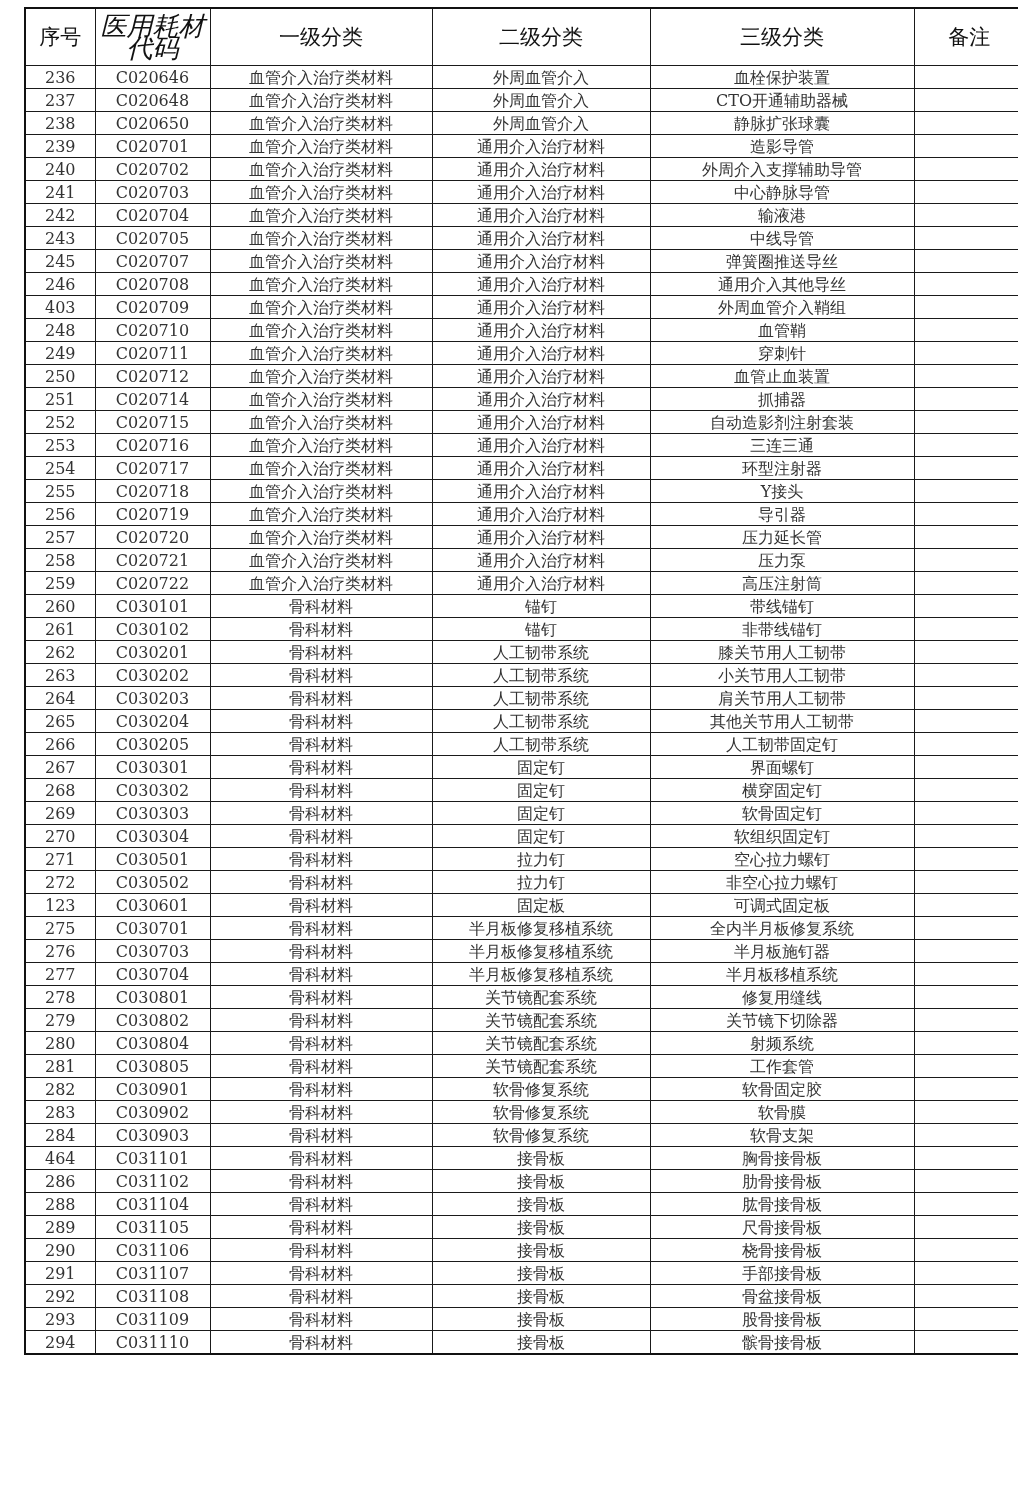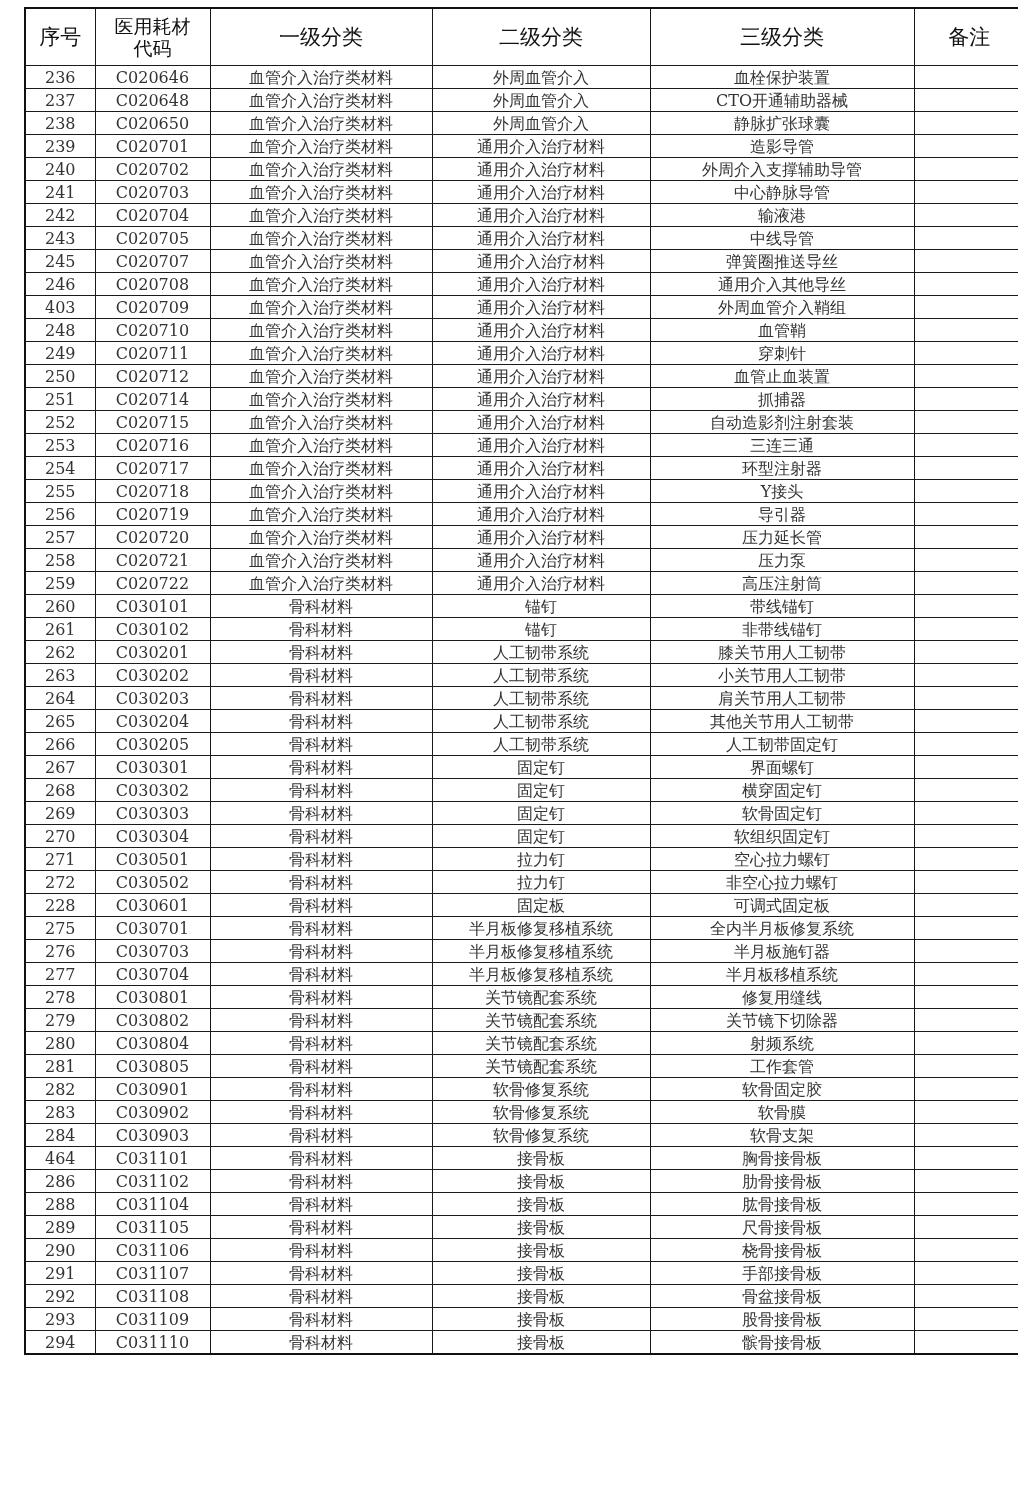--- a/index.html
+++ b/index.html
@@ -13,21 +13,21 @@
     border:1.5px solid #1a1a1a;
     text-align:center; vertical-align:bottom;
     padding:0; overflow:hidden; white-space:nowrap;
   }
   table.sheet th {
     font-family:"DejaVu Sans", sans-serif;
     font-weight:normal; font-size:21px; color:#111;
     height:56px; line-height:23px;
     vertical-align:middle;
   }
-  table.sheet th.two-line { font-size:19px; line-height:22px; }
+  table.sheet th.two-line { font-size:26px; line-height:22px;font-style:italic; }
   table.sheet td {
     font-family:"DejaVu Serif", serif;
     font-size:16px; color:#333; height:22px; line-height:21px;
   }
   col.c-no   { width:70px; }
   col.c-code { width:115px; }
   col.c-l1   { width:222px; }
   col.c-l2   { width:218px; }
   col.c-l3   { width:264px; }
   col.c-note { width:111px; }
@@ -340,21 +340,21 @@
       </tr>
       <tr>
         <td>272</td>
         <td>C030502</td>
         <td>骨科材料</td>
         <td>拉力钉</td>
         <td>非空心拉力螺钉</td>
         <td></td>
       </tr>
       <tr>
-        <td>228</td>
+        <td>123</td>
         <td>C030601</td>
         <td>骨科材料</td>
         <td>固定板</td>
         <td>可调式固定板</td>
         <td></td>
       </tr>
       <tr>
         <td>275</td>
         <td>C030701</td>
         <td>骨科材料</td>

